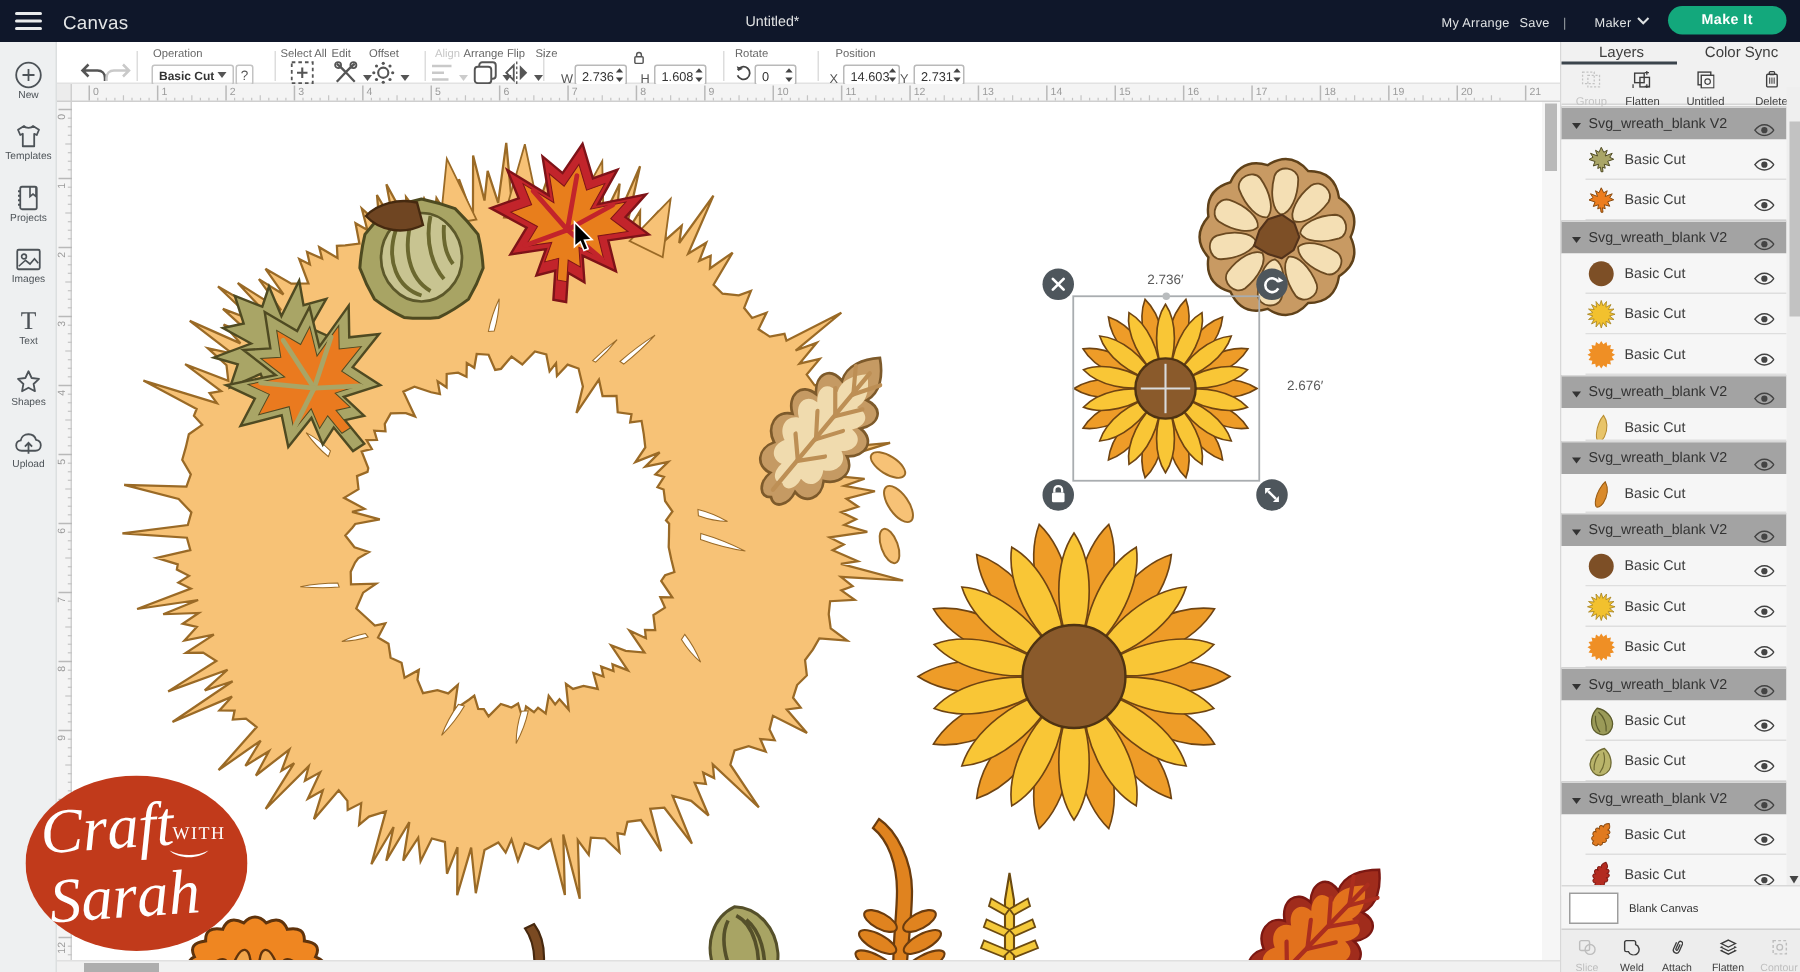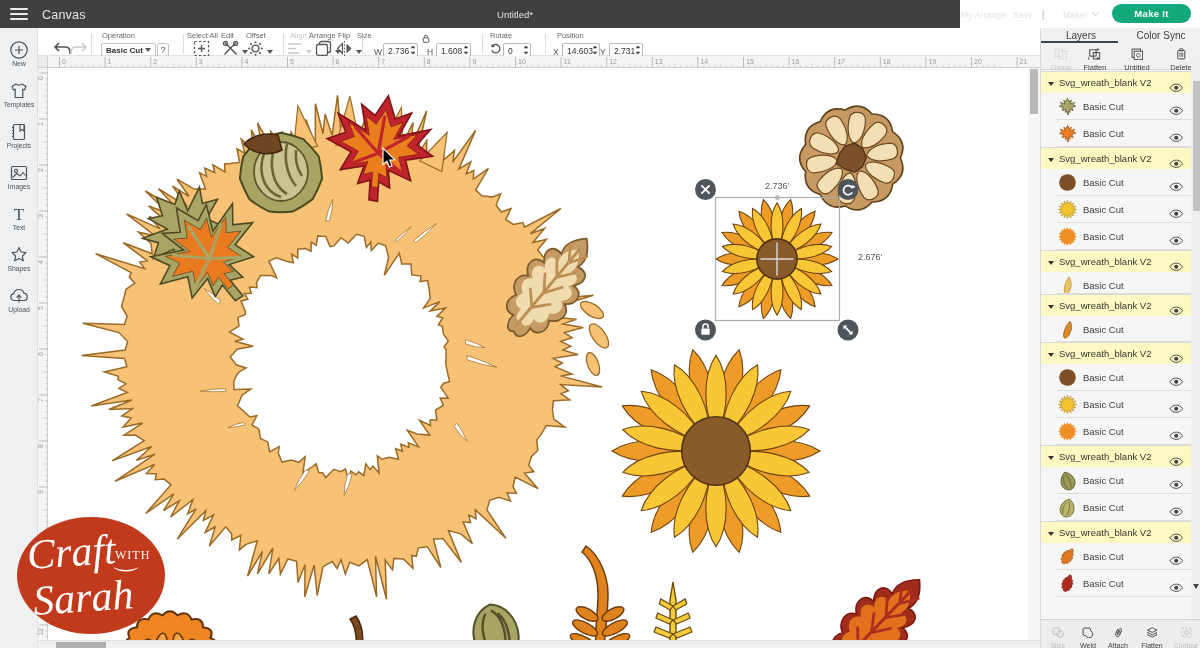--- a/index.html
+++ b/index.html
@@ -1,15 +1,15 @@
 <!DOCTYPE html>
 <html><head><meta charset="utf-8"><title>Canvas</title><style>
 *{margin:0;padding:0;box-sizing:border-box}
 html,body{width:1200px;height:648px;overflow:hidden;font-family:"Liberation Sans",sans-serif;background:#fff}
-#topbar{position:absolute;left:0;top:0;width:960px;height:28px;background:#404040;color:#e4e6e7}
+#topbar{position:absolute;left:0;top:0;width:1200px;height:28px;background:#0f172a;color:#e4e6e7}
 #topbar .ham{position:absolute;left:10px;top:8px;width:18px;height:12px}
 #topbar .ham div{height:2px;background:#e9ebec;margin-bottom:2.8px;border-radius:1px}
 #topbar .title{position:absolute;left:42px;top:7.5px;font-size:12.5px;letter-spacing:.2px}
 #topbar .untitled{position:absolute;left:455px;top:9px;width:120px;text-align:center;font-size:9.5px;color:#dfe1e2}
 #topbar .tr{position:absolute;top:10px;white-space:nowrap;font-size:8.5px;color:#e0e3e4;letter-spacing:.2px}
 .makeit{position:absolute;left:1112px;top:4px;width:79px;height:19px;background:#13a87c;border-radius:10px;color:#fff;font-size:9.5px;font-weight:bold;text-align:center;line-height:19px;letter-spacing:.3px}
 #toolbar{position:absolute;left:38px;top:28px;width:1002px;height:28px;background:#fff;border-bottom:1px solid #e2e2e2}
 #toolbar .tlab{position:absolute;top:3px;font-size:7.5px;color:#666}
 #toolbar .ticon{position:absolute;top:12px;text-align:center;font-size:0}
 #toolbar .tsep{position:absolute;top:6px;height:20px;width:1px;background:#ddd}
@@ -34,21 +34,21 @@
 #panel{position:absolute;left:1040px;top:28px;width:160px;height:620px;background:#f6f6f6;border-left:1px solid #d8d8d8;font-family:"Liberation Sans",sans-serif}
 #ptabs{position:absolute;left:0;top:0;width:160px;height:16px;background:#f1f1f1}
 #ptabs .tab{position:absolute;top:2px;width:80px;text-align:center;font-size:10px;color:#3d3d3d}
 #ptabs .ul{position:absolute;left:0;top:13px;width:77px;height:2px;background:#3b444c}
 #pbtns{position:absolute;left:0;top:16px;width:160px;height:26px;background:#f1f1f1;border-bottom:1px solid #d5d5d5}
 .pbtn{position:absolute;top:2px;text-align:center}
 .pbtn svg{height:12px;width:auto}
 .pbtn .pl{font-size:7.5px;color:#3d3d3d;margin-top:-1px}
 .pbtn.dis .pl{color:#c3c3c3}
 #players{position:absolute;left:0;top:30px;width:160px;height:562px}
-.lhdr{position:absolute;left:0;width:150px;background:#fef9c3;border-top:1px solid #d9d9d9}
+.lhdr{position:absolute;left:0;width:150px;background:#a3a3a3;border-top:1px solid #d9d9d9}
 .lhdr .caret{position:absolute;left:7px;top:9.5px;border-left:3.5px solid transparent;border-right:3.5px solid transparent;border-top:4.5px solid #333}
 .lhdr .htxt{position:absolute;left:18px;top:5px;font-size:9.5px;color:#333}
 .lrow{position:absolute;left:0;width:150px;background:#f6f6f6}
 .lrow:after{content:"";position:absolute;left:16px;right:0;bottom:0;height:1px;background:#dedede}
 .licon{position:absolute;left:16px;top:3px}
 .ltxt{position:absolute;left:42px;top:8px;font-size:9.5px;color:#3d3d3d}
 .eye{position:absolute;right:8px;top:8px}
 .lhdr .eye{top:6px}
 #pscroll{position:absolute;left:150px;top:30px;width:10px;height:562px;background:#efefef}
 #pscroll .thumb{position:absolute;left:1.5px;top:23px;width:7px;height:130px;background:#c2c2c2}
@@ -1013,20 +1013,24 @@
         <span class="eye"><svg width="14.5" height="9.5" viewBox="0 0 16 10">
             <path d="M1,5 C3.4,1.8 5.6,1 8,1 C10.4,1 12.6,1.8 15,5 C12.6,8.2 10.4,9 8,9 C5.6,9 3.4,8.2 1,5 Z" fill="none" stroke="#444" stroke-width="1.05"></path>
             <circle cx="8" cy="5" r="2.3" fill="#444"></circle>
           </svg></span>
       </div>
     </div>
     <div id="pscroll">
       <div class="thumb"></div>
       <div class="dn"></div>
     </div>
+    <div id="blankrow">
+      <div class="sw"></div>
+      <div class="bl">Blank Canvas</div>
+    </div>
     <div id="ptools">
       <div class="ptool dis" style="left:2px;width:30px">
         <div><svg width="17" height="15" viewBox="0 0 17 15">
             <rect x="1.5" y="1.5" width="9" height="9" rx="1.5" fill="none" stroke="#bdbdbd" stroke-width="1.3"></rect>
             <circle cx="11" cy="9.5" r="4.5" fill="none" stroke="#bdbdbd" stroke-width="1.3"></circle>
           </svg></div>
         <div class="pl">Slice</div>
       </div>
       <div class="ptool" style="left:32px;width:30px">
         <div><svg width="17" height="15" viewBox="0 0 17 15">

